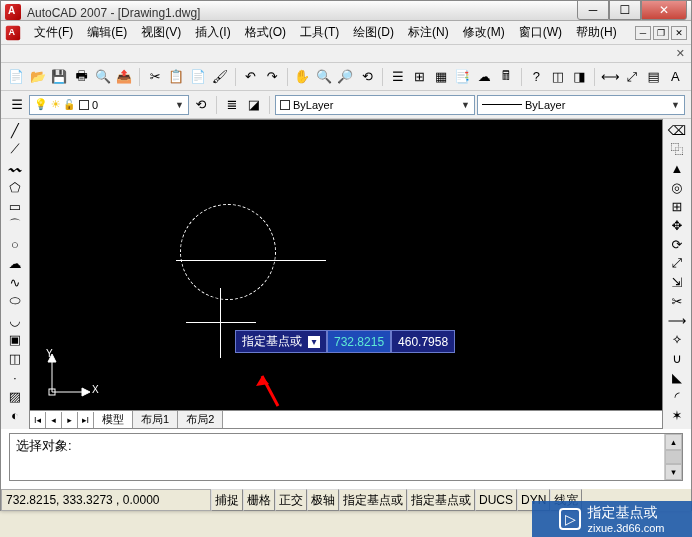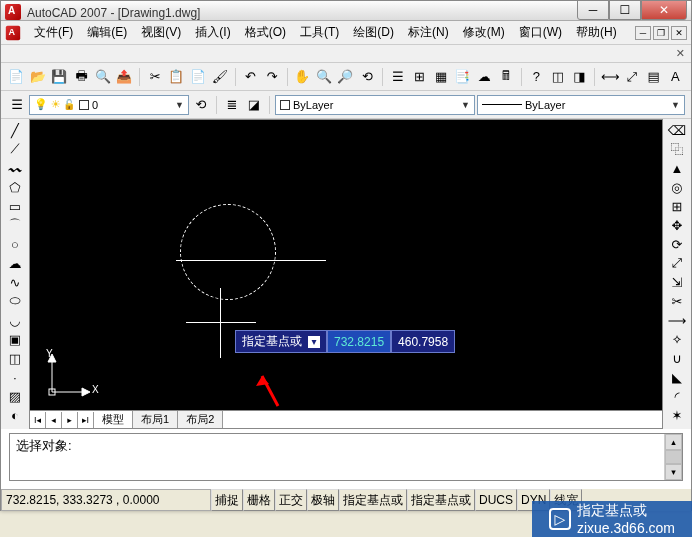--- a/index.html
+++ b/index.html
@@ -255,21 +255,21 @@
     background: rgba(30,90,170,0.9);
     color: #fff;
     display: flex; align-items: center; justify-content: center;
     font-size: 14px; gap: 6px;
     z-index: 100;
   }
   .watermark .play {
     width: 22px; height: 22px; border: 2px solid #fff; border-radius: 4px;
     display: flex; align-items: center; justify-content: center;
   }
-  .watermark .sub { font-size: 14px; display: block; text-align: right; }
+  .watermark .sub { font-size: 11px; display: block; text-align: right; }
 </style>
 </head>
 <body>
 
 <div class="window-chrome">
 
   <div class="title-bar">
     <div class="acad-icon"></div>
     <div class="title-bar-text">AutoCAD 2007 - [Drawing1.dwg]</div>
     <div class="win-controls">

